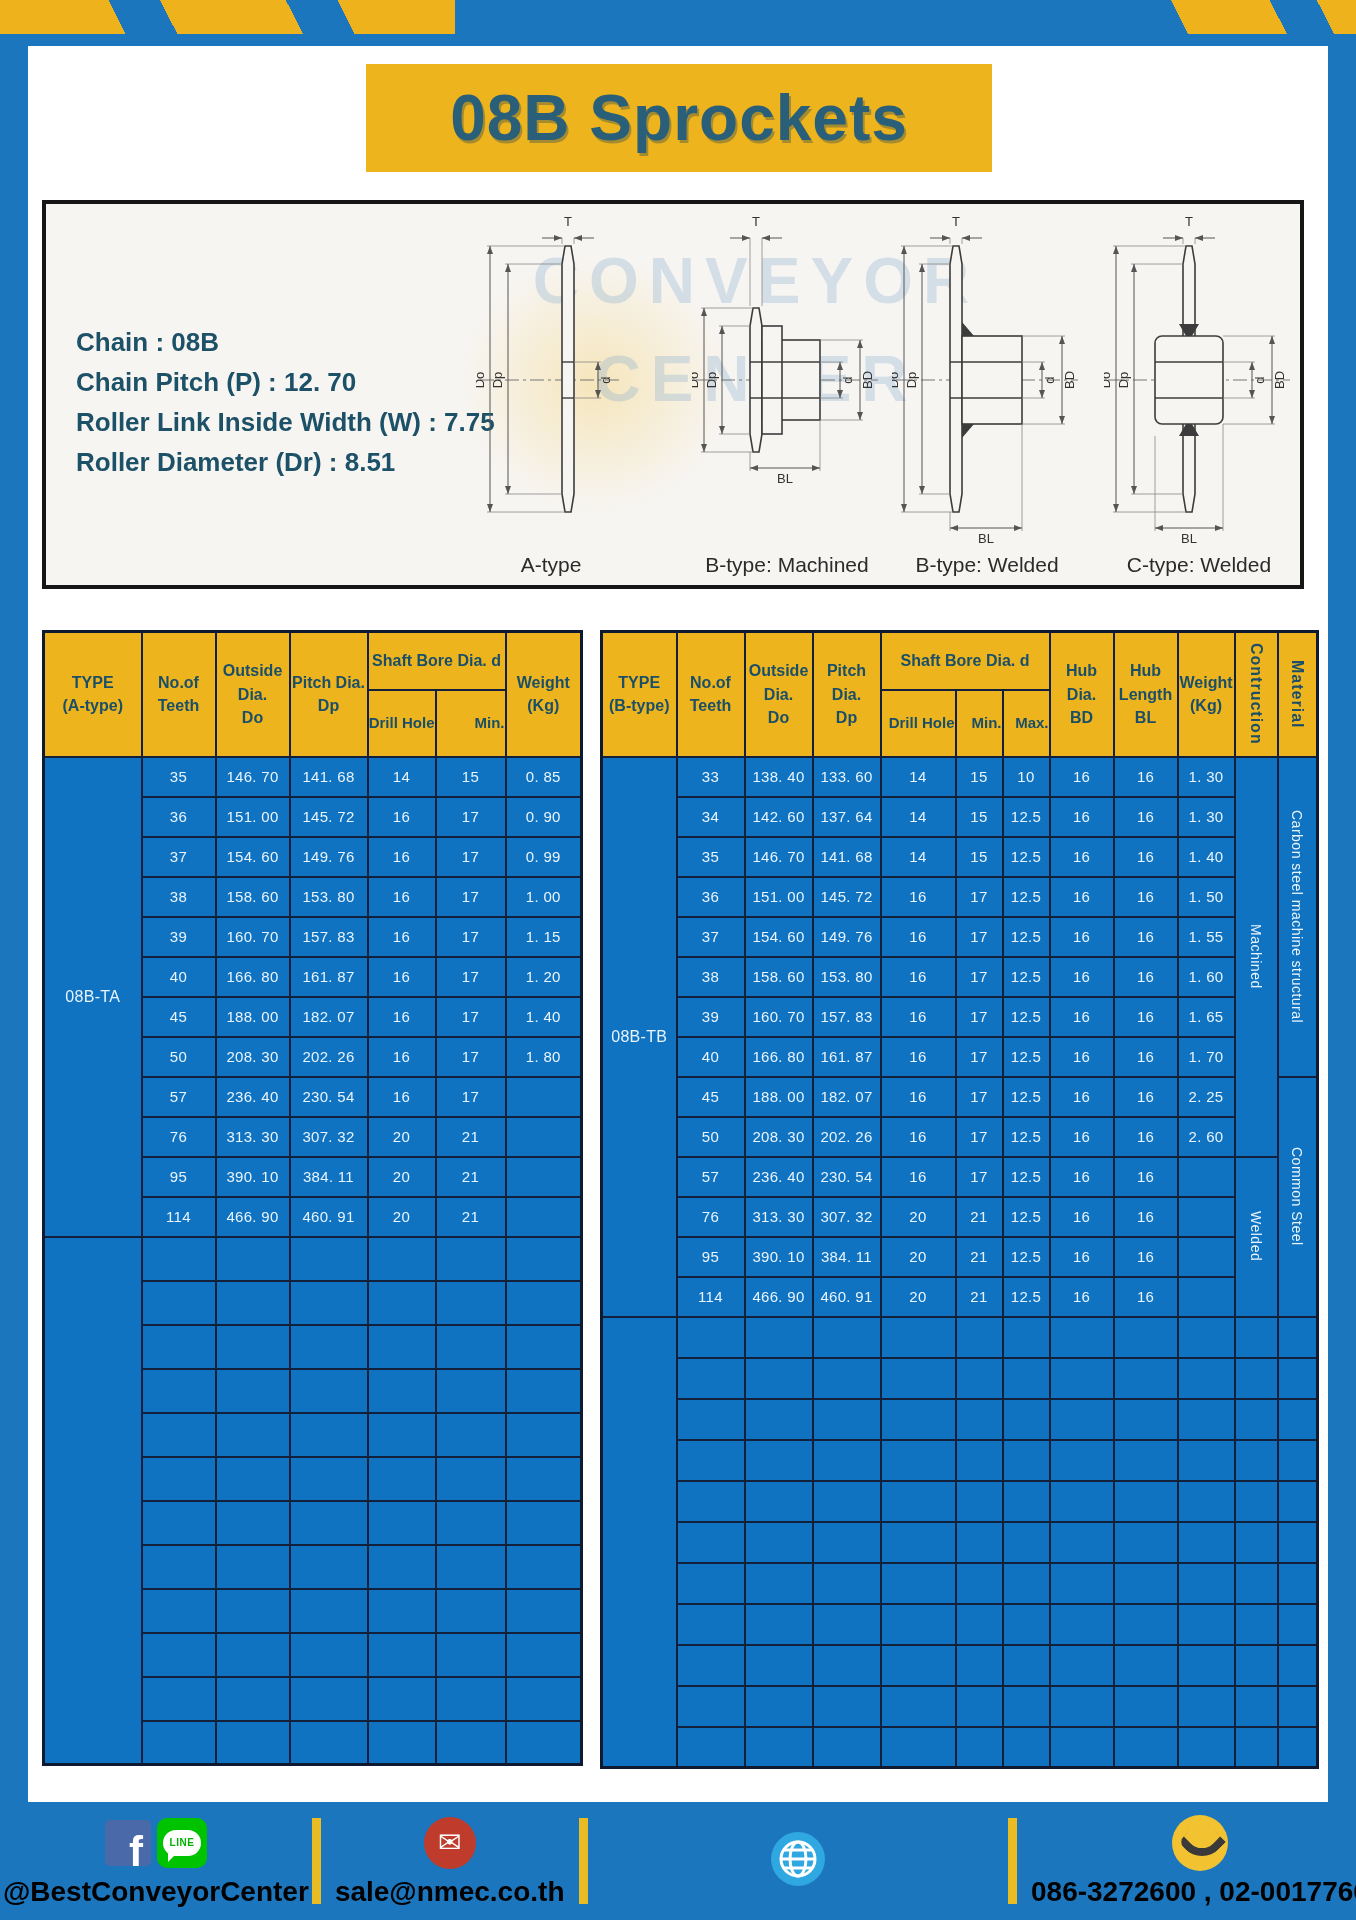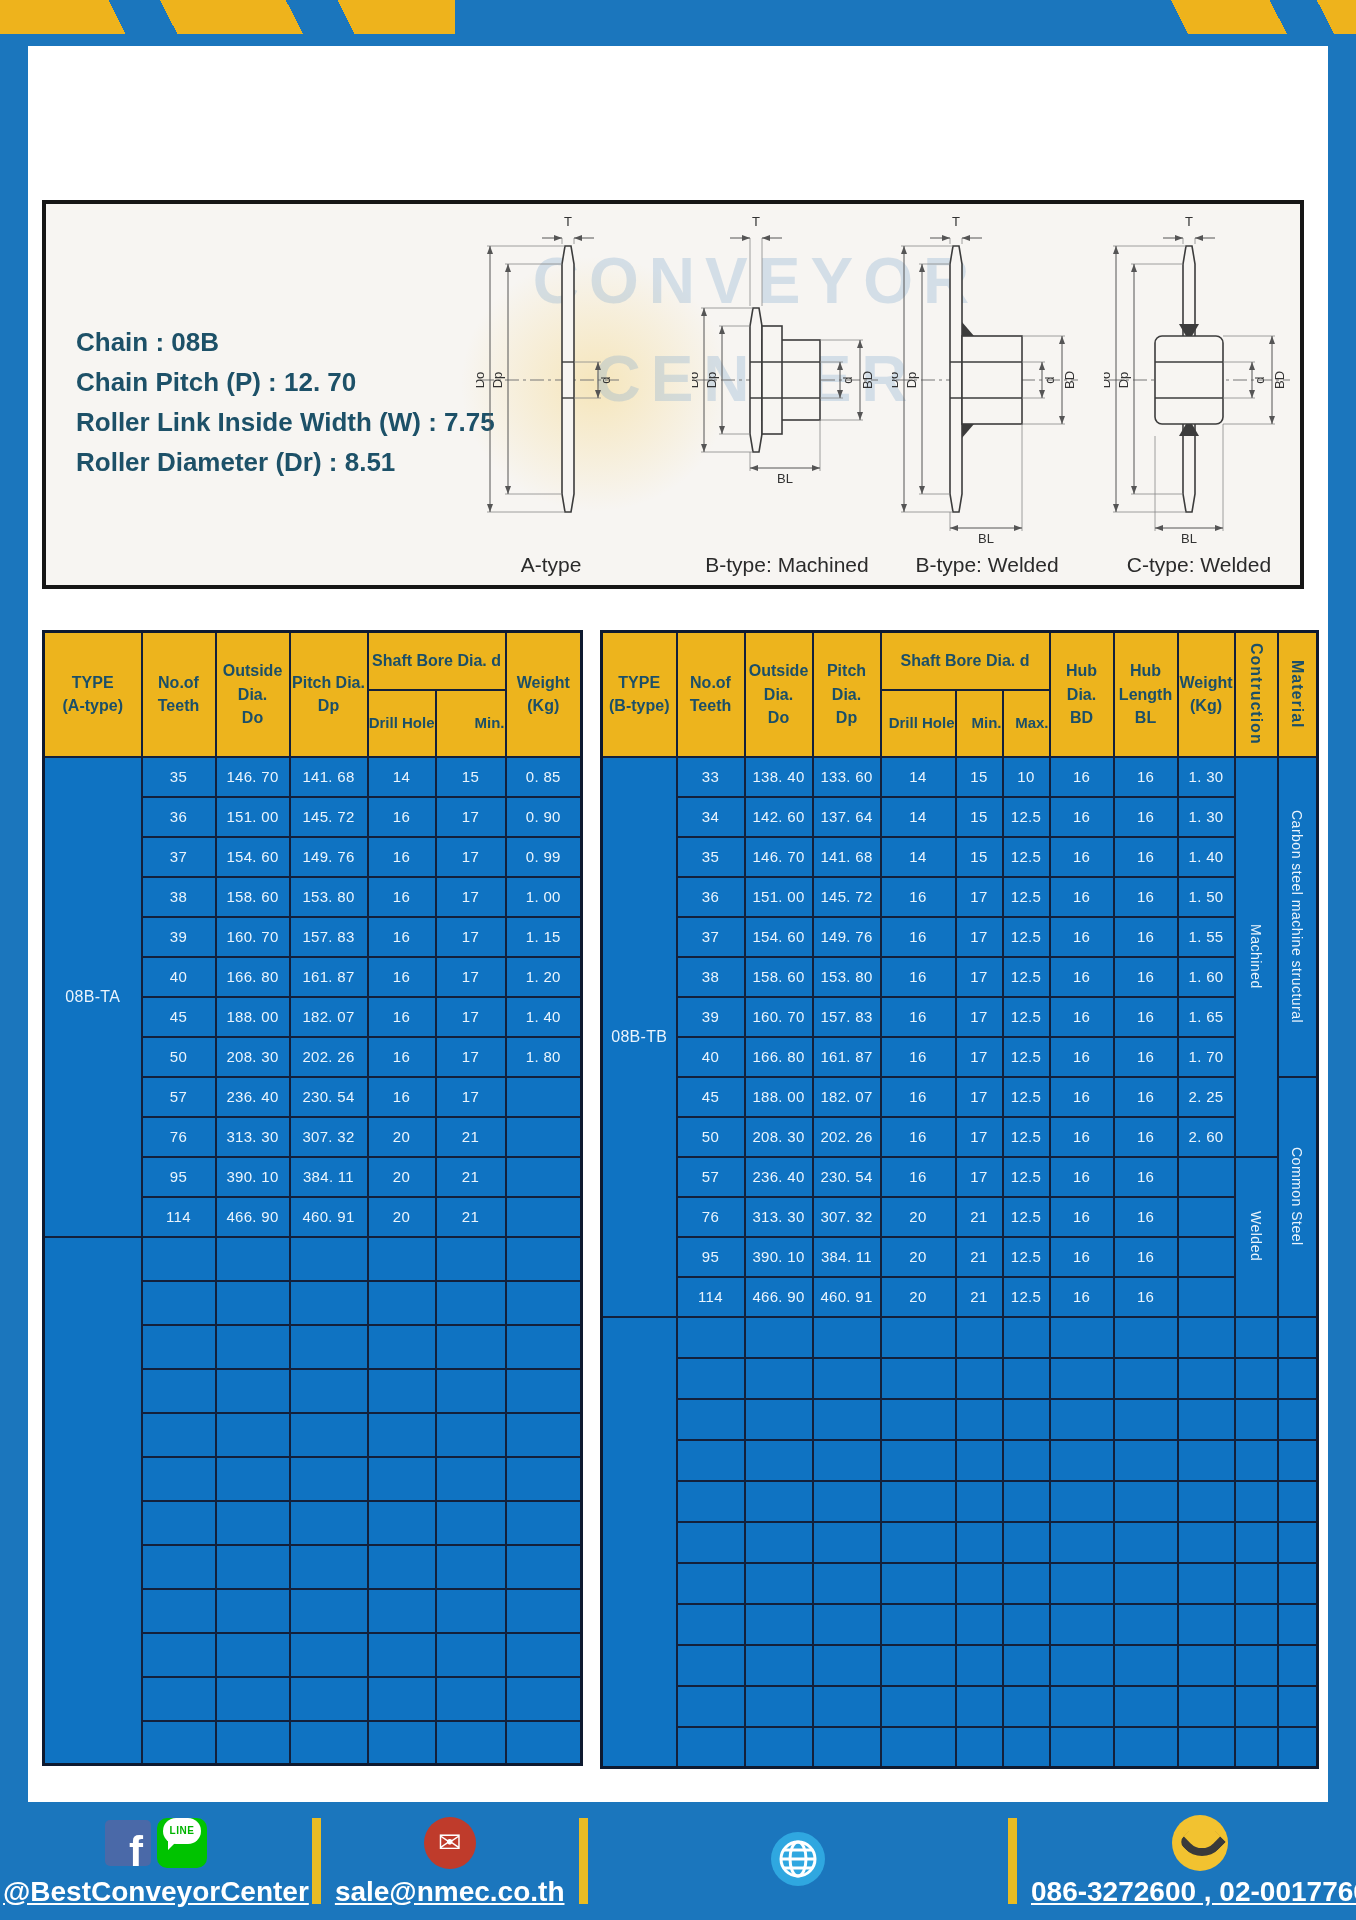--- a/index.html
+++ b/index.html
@@ -44,27 +44,27 @@
   td.type-cell{font-size:16px;}
   .vhead{writing-mode:vertical-rl;text-align:center;letter-spacing:1px;padding:4px 0;}
   td.vtext{writing-mode:vertical-rl;letter-spacing:.5px;font-size:14px;}
   tr.hr1{height:58px;} tr.hr2{height:67px;}
   tr.dataA{height:40px;} tr.emptyA{height:44px;}
   tr.dataB{height:40px;} tr.emptyB{height:41px;}
   
   .footer{position:absolute;left:0;bottom:0;width:100%;height:118px;background:#1b76bd;
     display:flex;align-items:center;}
   .fsec{display:flex;flex-direction:column;align-items:center;justify-content:center;gap:5px;}
-  .fsec .ftext{color:#ffffff;font-weight:bold;font-size:28px;white-space:nowrap;text-decoration:underline;}
+  .fsec .ftext{color:#000000;font-weight:bold;font-size:28px;white-space:nowrap;}
   .ficons{display:flex;align-items:center;gap:6px;height:56px;}
   .divider{width:9px;height:86px;background:#e9bc23;flex:0 0 auto;}
   .fb-icon{width:46px;height:46px;background:#4a69a8;border-radius:5px;position:relative;}
   .fb-icon span{position:absolute;right:8px;bottom:-10px;color:#fff;font-weight:bold;font-size:42px;}
   .line-icon{width:50px;height:50px;background:#00c300;border-radius:10px;display:flex;
-    align-items:flex-start;justify-content:center;}
+    align-items:center;justify-content:center;}
   .line-bubble{width:38px;height:26px;background:#fff;border-radius:13px;position:relative;
     display:flex;align-items:center;justify-content:center;}
   .line-bubble span{color:#00b300;font-size:10px;font-weight:bold;letter-spacing:.5px;}
   .line-bubble::after{content:"";position:absolute;left:5px;bottom:-6px;border:5px solid transparent;
     border-top-color:#fff;border-left-color:#fff;}
   .mail-icon{width:52px;height:52px;border-radius:50%;background:#bf3b2b;display:flex;
     align-items:center;justify-content:center;}
   .mail-icon span{color:#fff;font-size:28px;line-height:1;}
   .phone-icon{width:56px;height:56px;border-radius:50%;background:#f2c230;display:flex;
     align-items:center;justify-content:center;}
@@ -74,20 +74,23 @@
 </head>
 <body>
 
 <div class="page">
   <div class="stripe-band">
     <div class="stripes stripes-left"></div>
     <div class="stripes stripes-right"></div>
   </div>
 
   <div class="content">
+    <div class="title-box">
+      <span>08B Sprockets</span>
+    </div>
 
     <div class="diagram-box">
       <div class="wm-blob"></div>
       <div class="watermark">
         <div>CONVEYOR</div>
         <div>CENTER</div>
       </div>
       <div class="specs" id="specs"><div>Chain : 08B</div><div>Chain Pitch (P) : 12. 70</div><div>Roller Link Inside Width (W) : 7.75</div><div>Roller Diameter (Dr) : 8.51</div></div>
       <div id="figs">
           <div class="fig" style="left: 430px; width: 150px;"><svg width="150" height="335" viewBox="0 0 150 335">

